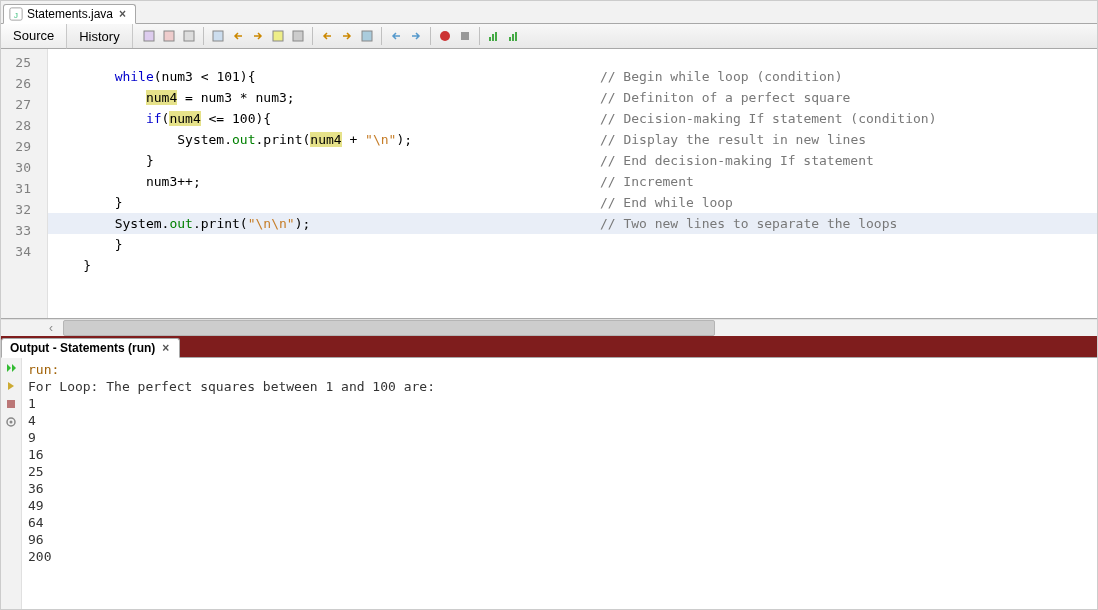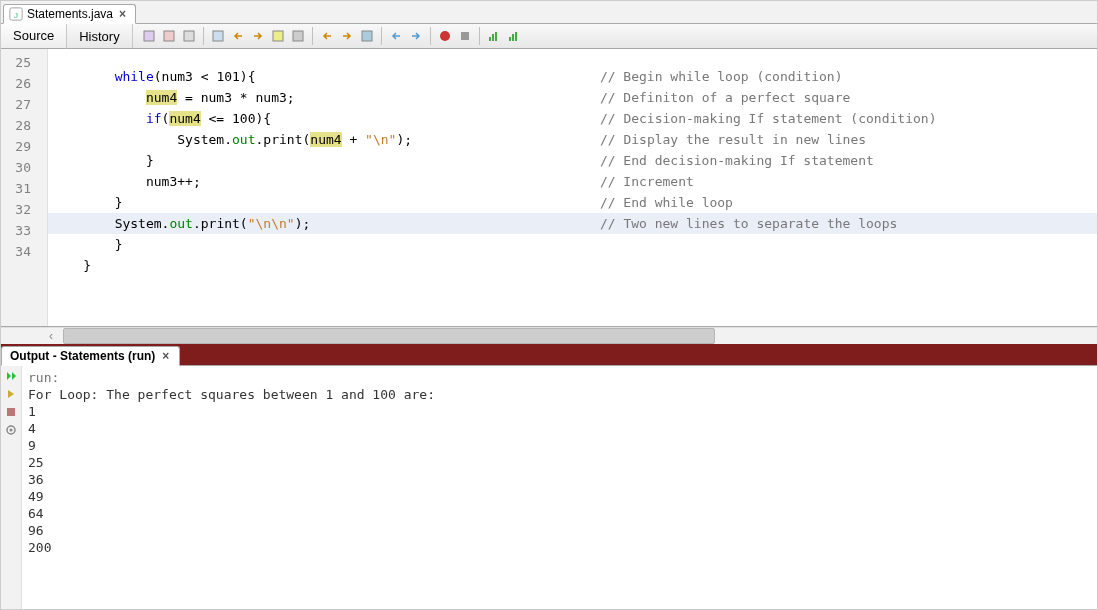--- a/index.html
+++ b/index.html
@@ -28,21 +28,21 @@
 .mark{background:#e6e28a}
 .scroll-h{height:16px;background:#f2f2f2;border-top:1px solid #e0e0e0;display:flex;align-items:center;padding-left:46px}
 .scroll-thumb{height:14px;background:#cdcdcd;width:650px;margin-left:8px;border:1px solid #b5b5b5;border-radius:2px}
 .output-header{display:flex;align-items:flex-end;height:21px;background:#7f1d1d;border-bottom:1px solid #a8a8a8}
 .output-tab{padding:2px 8px;background:#fff;border:1px solid #a8a8a8;border-bottom:1px solid #fff;margin-bottom:-1px;border-radius:3px 3px 0 0;display:flex;align-items:center;gap:5px;font-weight:bold;font-size:12px}
 .output-body{flex:1 1 auto;display:flex;overflow:hidden}
 .out-gutter{width:20px;background:#f2f2f2;border-right:1px solid #e0e0e0;display:flex;flex-direction:column;align-items:center;padding-top:3px;gap:4px}
 .out-ico{width:14px;height:14px}
 .out-text{flex:1;font-family:Consolas,monospace;font-size:13px;white-space:pre;padding:3px 6px;color:#333;overflow:auto}
 .out-text div{height:17px;line-height:17px}
-.run-gray{color:#737373}
+.run-gray{color:#a16207}
 </style>
 </head>
 <body>
 
 <div class="main">
 
   <div class="tab-strip">
     <div class="file-tab">
       <span class="java-icon">
         <svg viewBox="0 0 16 16">
@@ -196,16 +196,16 @@
             <path d="M4 3 L10 7 L4 11 Z" fill="#ca3"></path>
           </svg></span>
         <span class="out-ico"><svg width="14" height="14">
             <rect x="3" y="3" width="8" height="8" fill="#b77"></rect>
           </svg></span>
         <span class="out-ico"><svg width="14" height="14">
             <circle cx="7" cy="7" r="4" fill="none" stroke="#888" stroke-width="1.5"></circle>
             <circle cx="7" cy="7" r="1.5" fill="#888"></circle>
           </svg></span>
       </div>
-    <div class="out-text" id="out-text"><div class="run-gray">run:</div><div>For Loop: The perfect squares between 1 and 100 are:</div><div>1</div><div>4</div><div>9</div><div>25</div><div>36</div><div>49</div><div>64</div><div>96</div><div>200</div></div>
+    <div class="out-text" id="out-text"><div class="run-gray">run:</div><div>For Loop: The perfect squares between 1 and 100 are:</div><div>1</div><div>4</div><div>9</div><div>16</div><div>25</div><div>36</div><div>49</div><div>64</div><div>96</div><div>200</div></div>
   </div>
 
 </div>
 
 </body></html>

